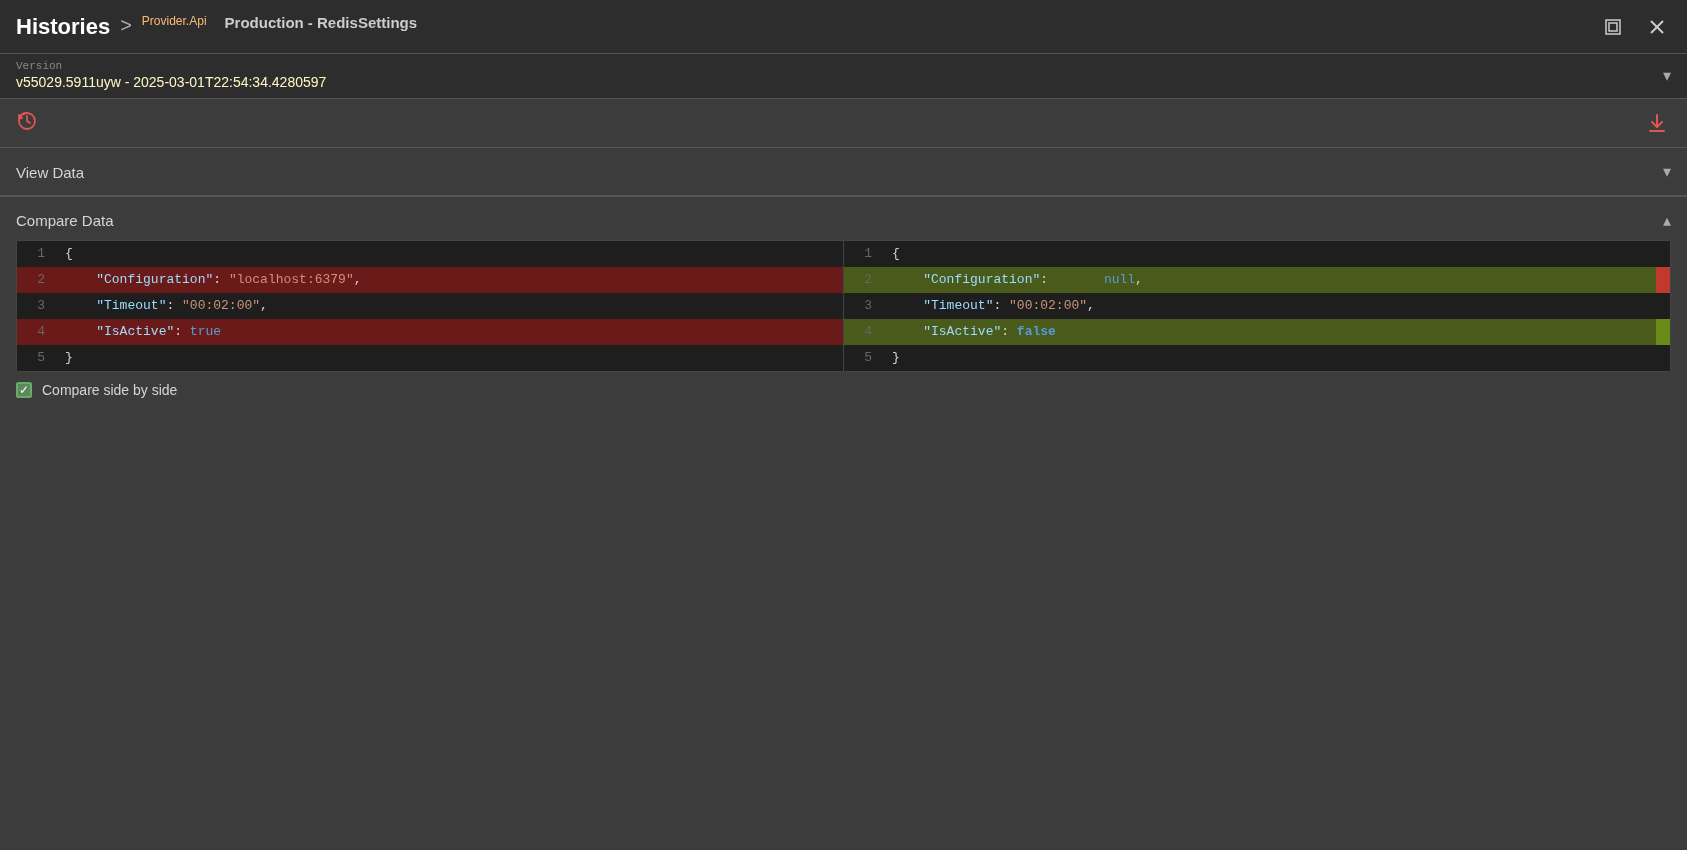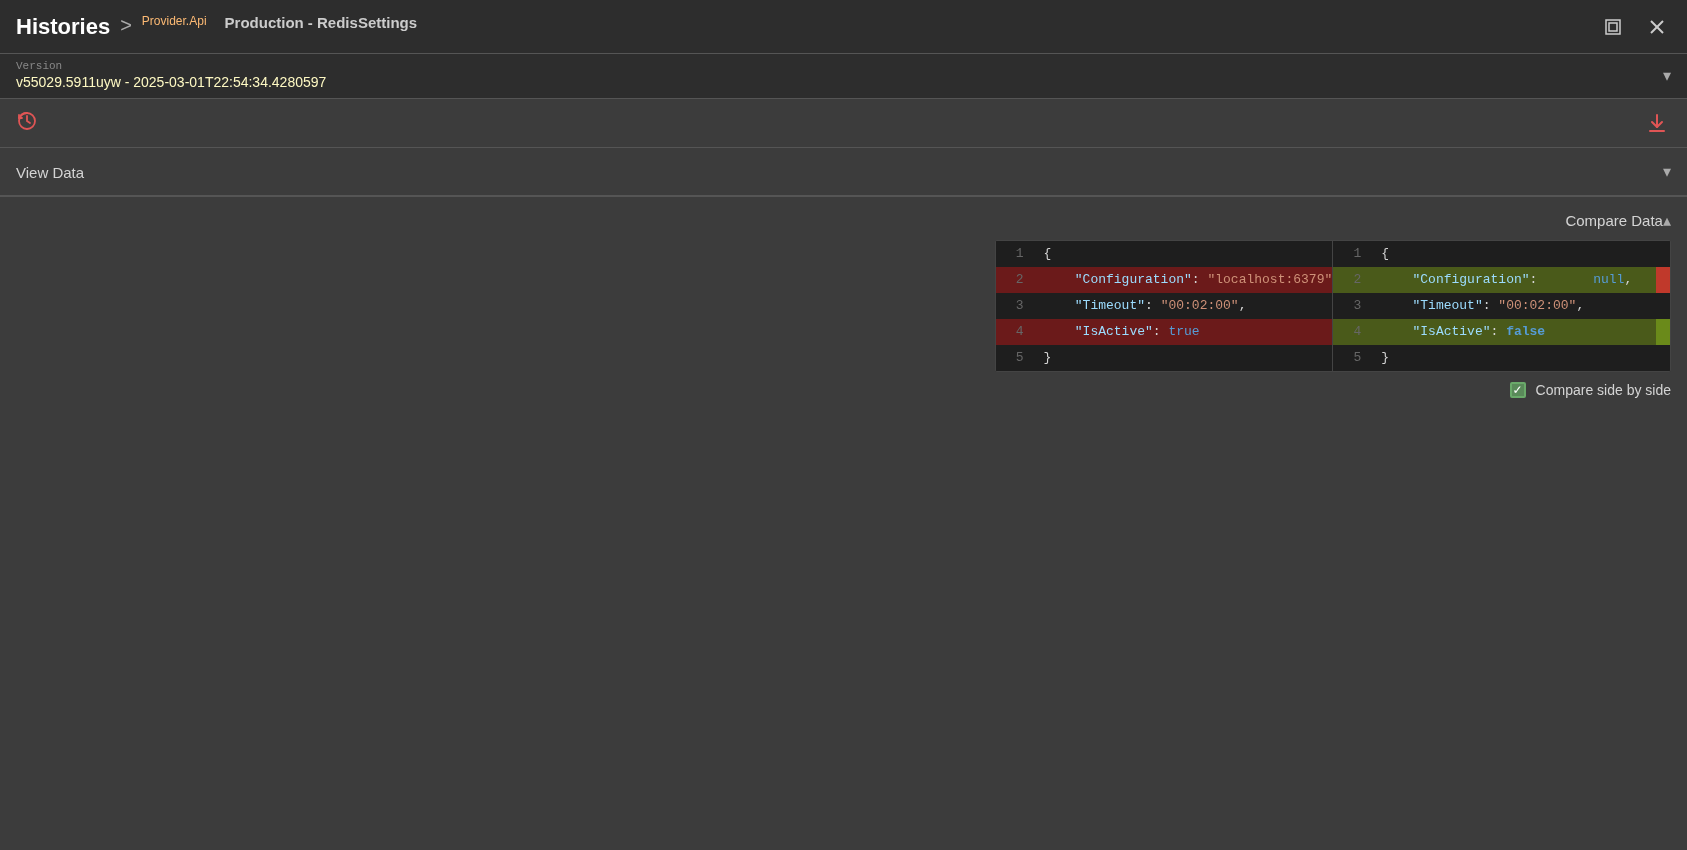--- a/index.html
+++ b/index.html
@@ -173,21 +173,20 @@
       font-size: 16px;
     }
 
     
     .compare-data-section {
       flex: 1;
       display: flex;
       flex-direction: column;
       background: #3c3c3c;
       padding-bottom: 10px;
-      align-items: flex-end;
     }
 
     .compare-header {
       display: flex;
       align-items: center;
       justify-content: space-between;
       padding: 14px 16px 10px 16px;
     }
 
     .compare-label {

